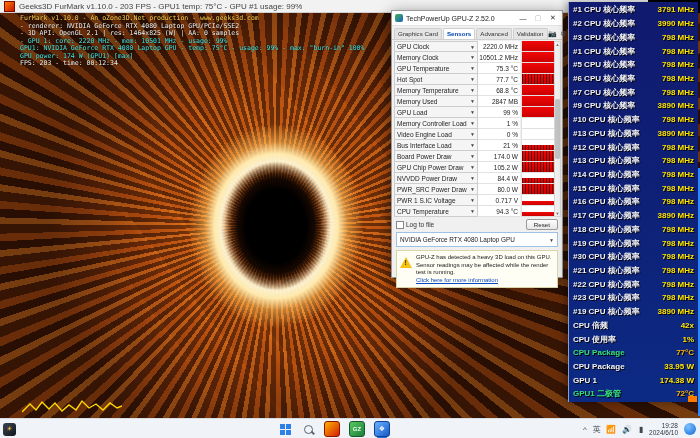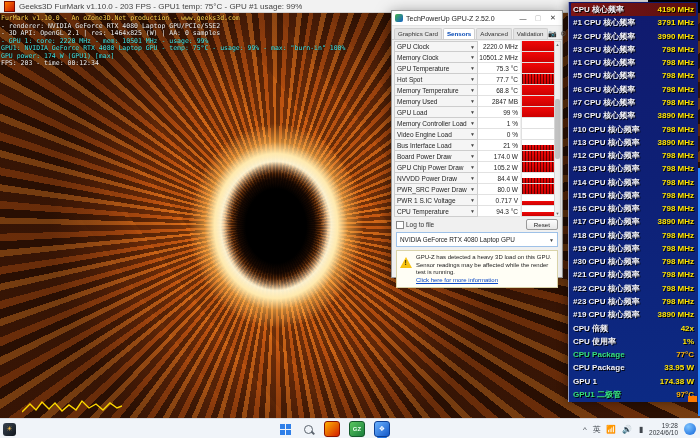--- a/index.html
+++ b/index.html
@@ -12,21 +12,21 @@
   #fm-icon{width:9px;height:9px;background:linear-gradient(135deg,#ff7a00,#c81500);border:1px solid #7a0d00;}
   #fm-title{font-size:8px;color:#444;white-space:nowrap;overflow:hidden;}
 
   #render{position:absolute;left:0;top:13px;width:700px;height:405px;z-index:1;
     background:
       radial-gradient(ellipse 52px 64px at 276px 213px,#000 0 58%,rgba(10,2,0,.92) 74%,rgba(30,8,0,0) 100%),
       radial-gradient(ellipse 92px 108px at 276px 213px,rgba(0,0,0,0) 0 48%,rgba(255,248,215,.95) 60%,#ffe9ad 67%,rgba(255,190,90,.55) 78%,rgba(255,140,40,0) 95%),
       repeating-conic-gradient(from 10deg at 276px 213px,rgba(52,18,4,.55) 0deg 2deg,rgba(255,142,38,.30) 2deg 3.4deg,rgba(24,6,0,.5) 3.4deg 5.2deg,rgba(214,92,18,.30) 5.2deg 6.8deg),
       radial-gradient(ellipse 225px 245px at 276px 213px,rgba(255,126,28,.75) 26%,rgba(168,72,14,.85) 58%,rgba(96,40,10,.95) 82%,rgba(58,24,6,1) 100%),
       repeating-linear-gradient(52deg,#5a2508 0 14px,#8a3c0e 14px 22px,#c86a14 22px 26px,#3c1804 26px 40px);}
-  #osd{position:absolute;left:1px;top:2px;font-family:"DejaVu Sans Mono","Liberation Mono",monospace;
+  #osd{position:absolute;left:20px;top:2px;font-family:"DejaVu Sans Mono","Liberation Mono",monospace;
     font-size:6.5px;line-height:7.5px;white-space:pre;text-shadow:0 0 2px #000;}
   .osd-yellow{color:#ffd24a;} .osd-white{color:#efefef;} .osd-cyan{color:#3fe3e3;}
   #fps-graph{position:absolute;left:22px;bottom:2px;}
 
   
   #gpuz{position:absolute;left:391px;top:10px;width:172px;height:268px;background:#f0f0f0;
     border:1px solid #9a9a9a;box-shadow:0 4px 14px rgba(0,0,0,.55);z-index:3;font-size:6.5px;color:#1c1c1c;box-sizing:border-box;}
   #gz-titlebar{height:14px;background:#fff;display:flex;align-items:center;gap:3px;padding:0 3px;border-bottom:1px solid #e3e3e3;}
   #gz-logo{width:8px;height:8px;background:linear-gradient(135deg,#47b34d,#1460c8);border-radius:2px;}
   #gz-title{flex:1;font-size:7px;color:#222;white-space:nowrap;}
@@ -316,24 +316,20 @@
       <div id="warn-tri"></div>
       <div class="wtext">
         <div>GPU-Z has detected a heavy 3D load on this GPU.</div>
         <div>Sensor readings may be affected while the render test is running.</div>
         <div class="wlink">Click here for more information</div>
       </div>
     </div>
   </div>
 
   <div id="panel">
-      <div class="prow header">
-        <span class="pl">CPU 核心频率</span>
-        <span class="pv">4190 MHz</span>
-      </div>
       <div class="prow">
         <span class="pl">#1 CPU 核心频率</span>
         <span class="pv">3791 MHz</span>
       </div>
       <div class="prow">
         <span class="pl">#2 CPU 核心频率</span>
         <span class="pv">3990 MHz</span>
       </div>
       <div class="prow">
         <span class="pl">#3 CPU 核心频率</span>
@@ -434,21 +430,21 @@
       <div class="prow">
         <span class="pl">CPU Package</span>
         <span class="pv">33.95 W</span>
       </div>
       <div class="prow">
         <span class="pl">GPU 1</span>
         <span class="pv">174.38 W</span>
       </div>
       <div class="prow green">
         <span class="pl">GPU1 二极管</span>
-        <span class="pv">97°C</span>
+        <span class="pv">72°C</span>
       </div>
     </div>
   <div id="panel-edge"></div>
   <div id="panel-grip"></div>
 
   <div id="taskbar">
     <div id="tb-left">
       <div id="tb-widget" class="tb-ic">☀</div>
     </div>
     <div id="tb-center">

